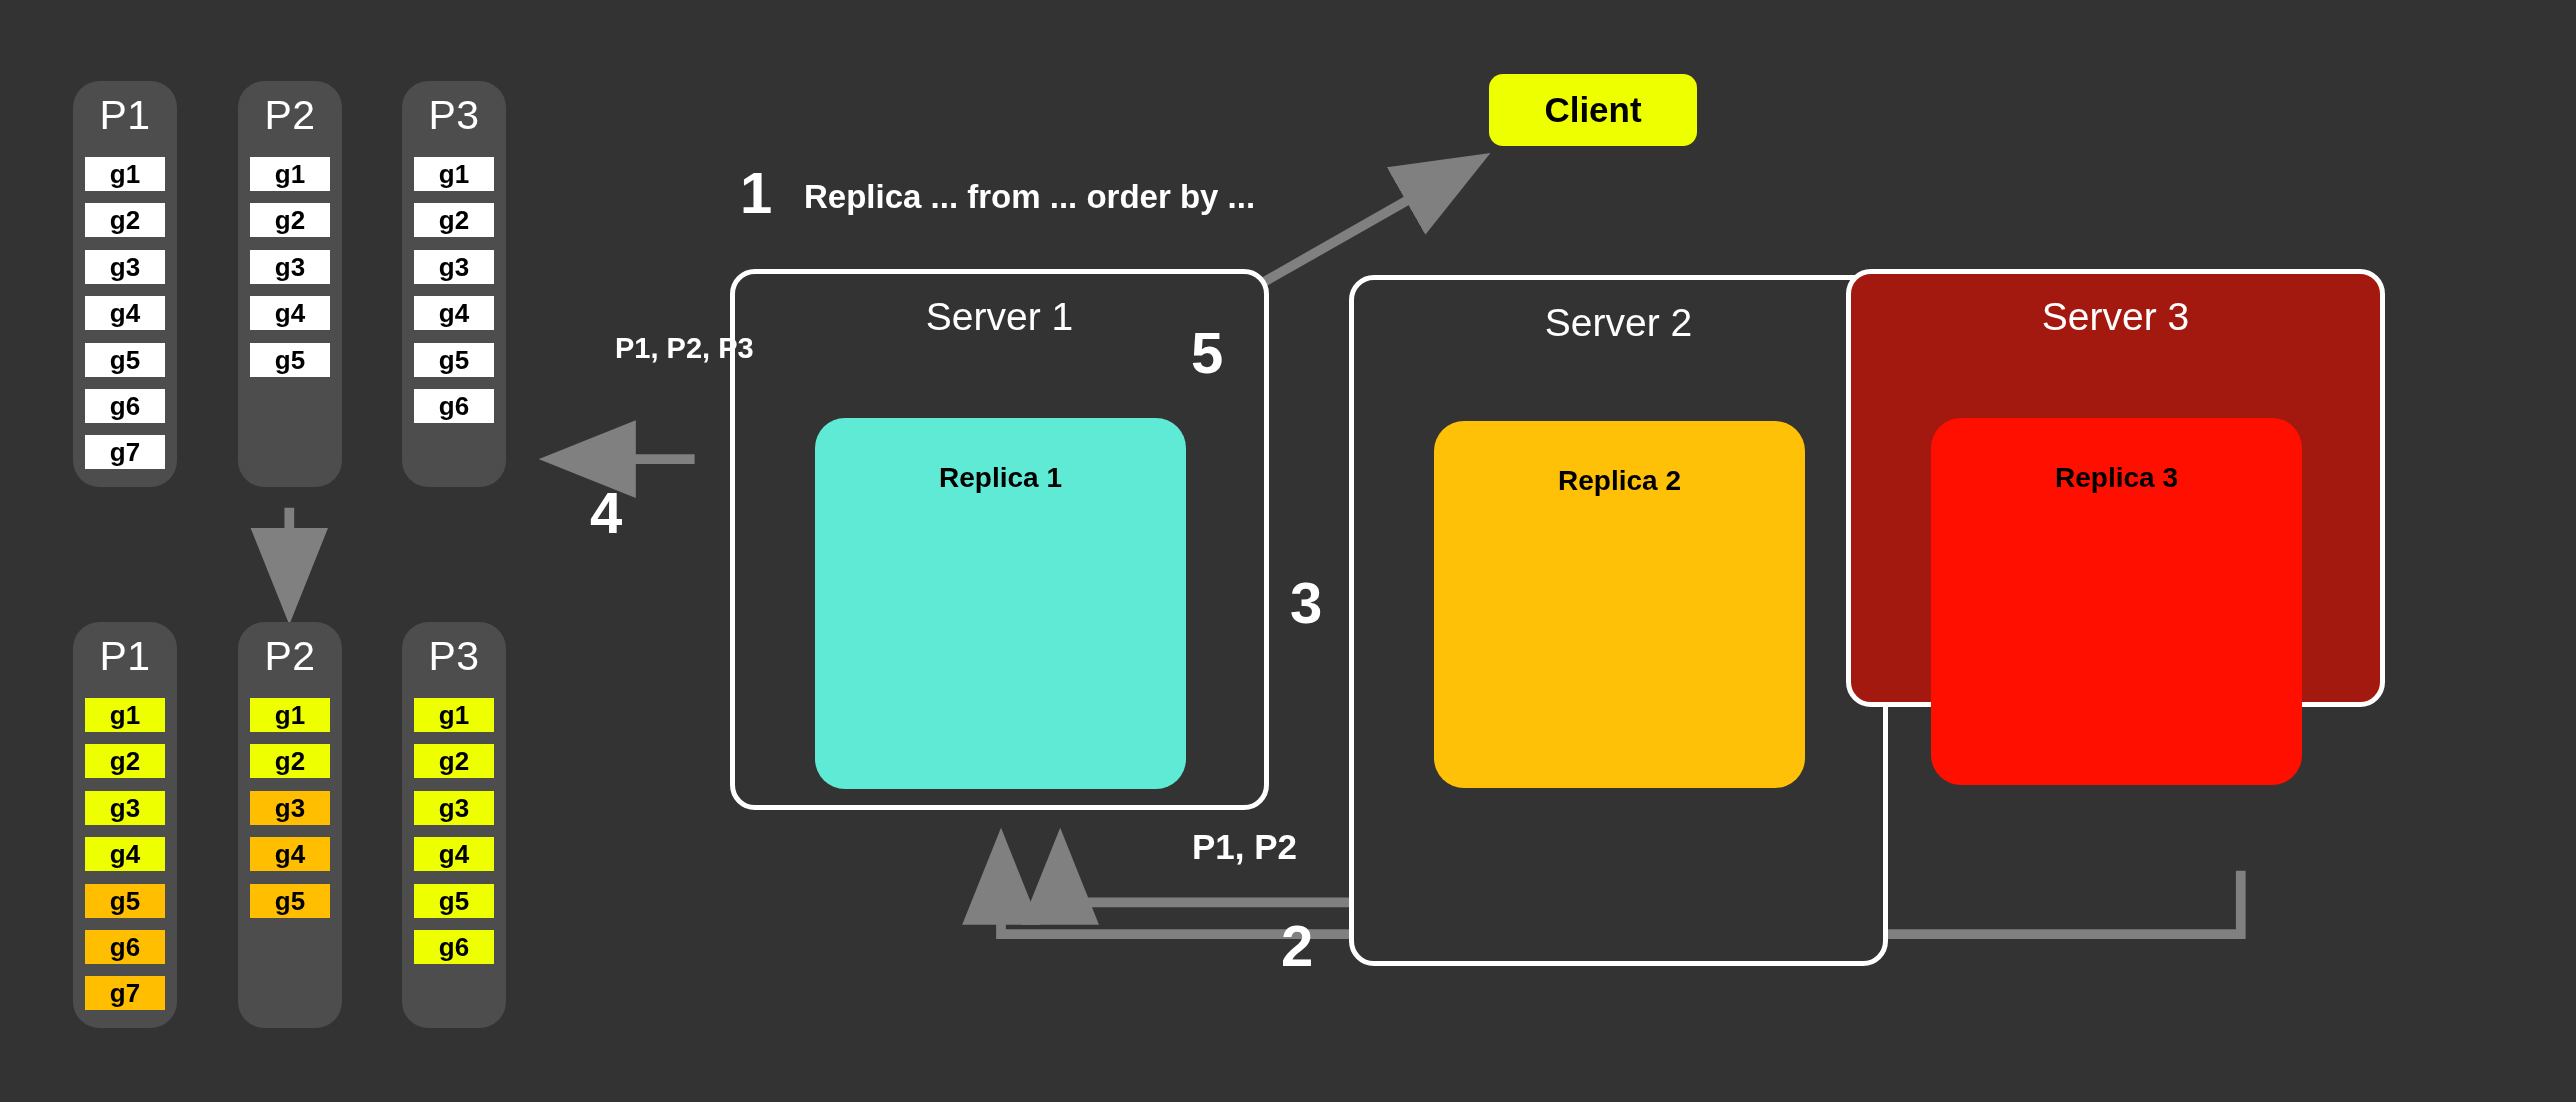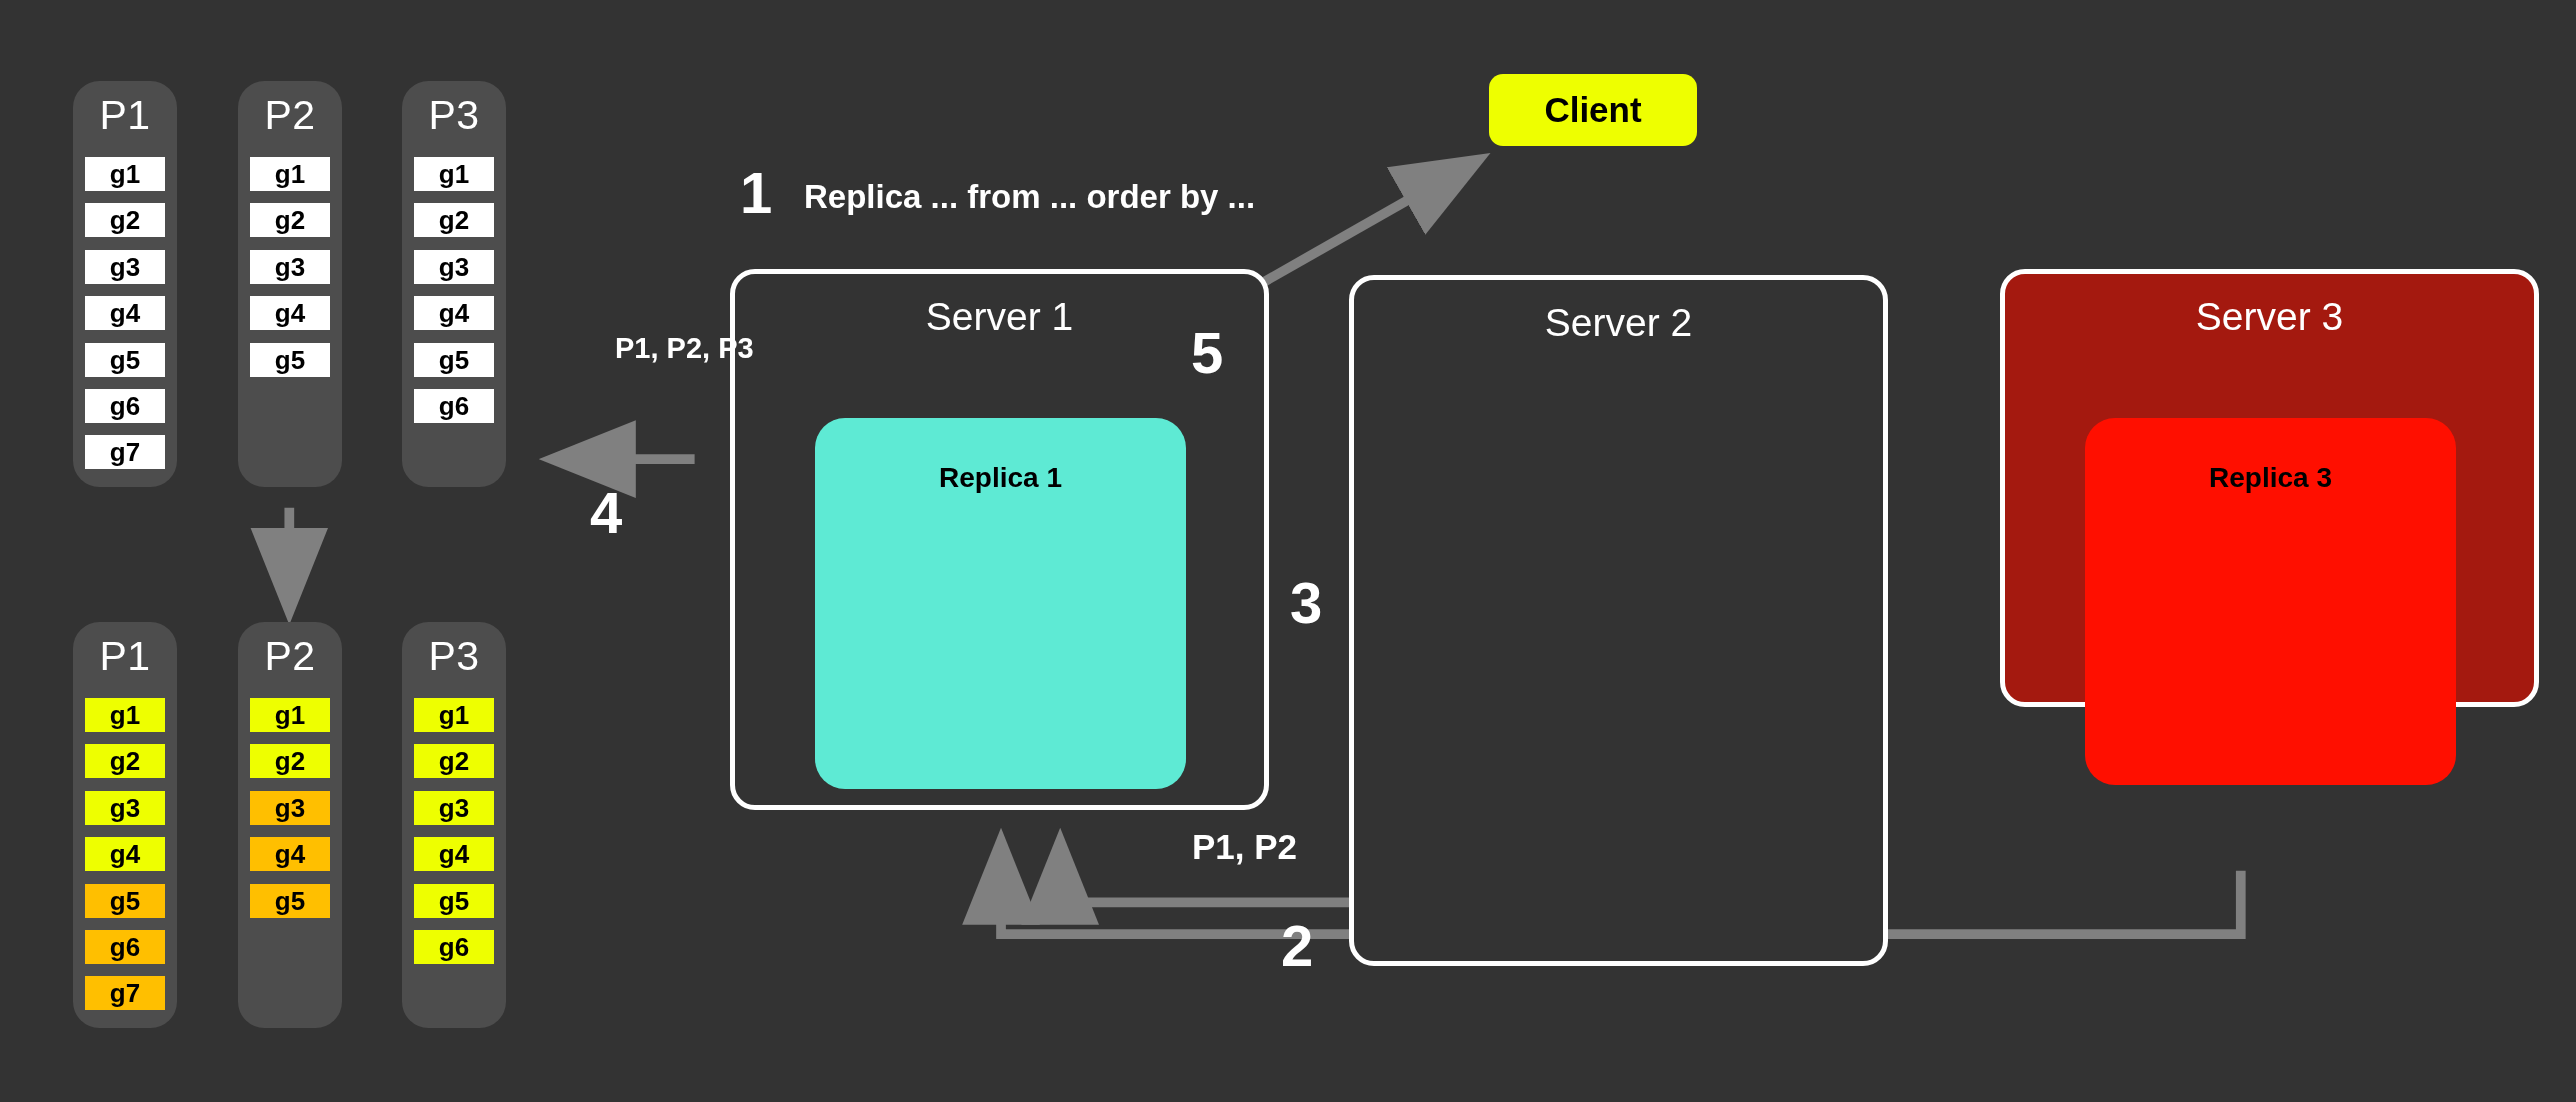--- a/index.html
+++ b/index.html
@@ -249,23 +249,26 @@
 
   <div class="server plain" style="left:730px; top:269px; width:539px; height:541px;">
     <div class="server-title">Server 1</div>
     <div class="replica r1" style="left:80px; top:144px; width:371px; height:371px;">
       <span>Replica 1</span>
     </div>
   </div>
 
   <div class="server plain" style="left:1349px; top:275px; width:539px; height:691px;">
     <div class="server-title">Server 2</div>
-  </div>
-
-  <div class="server failed" style="left:2000px; top:269px; width:539px; height:438px;">
+    <div class="replica r2" style="left:80px; top:141px; width:371px; height:367px;">
+      <span>Replica 2</span>
+    </div>
+  </div>
+
+  <div class="server failed" style="left:1846px; top:269px; width:539px; height:438px;">
     <div class="server-title">Server 3</div>
     <div class="replica r3" style="left:80px; top:144px; width:371px; height:367px;">
       <span>Replica 3</span>
     </div>
   </div>
 
   <div class="step-num" style="left:1191px; top:324px; font-size:58px;">5</div>
 
   <div class="step-num" style="left:1290px; top:574px; font-size:58px;">3</div>
 

